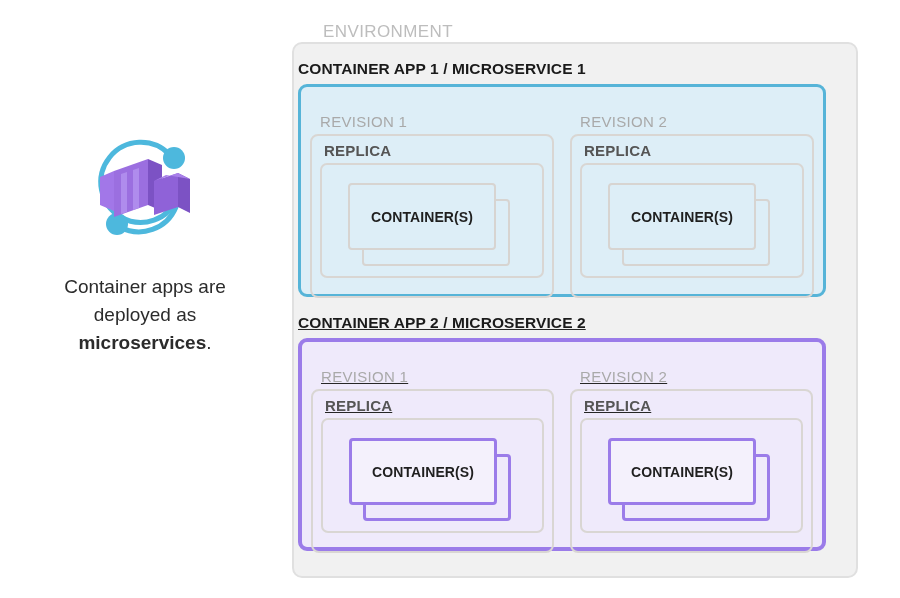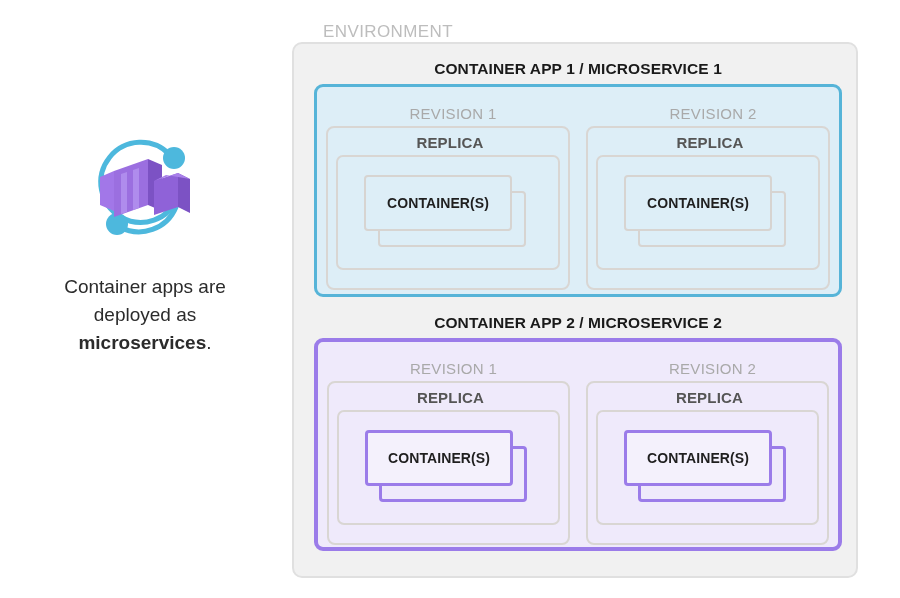--- a/index.html
+++ b/index.html
@@ -62,26 +62,25 @@
     height: 536px;
     box-sizing: border-box;
     background: #f1f1f1;
     border: 2px solid #e0e0e0;
     border-radius: 10px;
   }
 
   
   .app-group {
     position: absolute;
-    left: 20px;
+    left: 4px;
     width: 528px;
-    text-align: center;
   }
   .app-group.app1 { top: 16px; }
-  .app-group.app2 { top: 270px; }
+  .app-group.app2 { top: 270px; text-decoration: underline; }
 
   .app-title {
     font-size: 15.5px;
     font-weight: bold;
     color: #1a1a1a;
     letter-spacing: 0.1px;
     margin-bottom: 6px;
   }
 
   .app-box {
@@ -106,21 +105,21 @@
   
   .revision {
     flex: 1 1 0;
     position: relative;
     min-width: 0;
   }
   .revision-label {
     font-size: 15px;
     color: #a9a9a9;
     letter-spacing: 0.3px;
-    margin: 10px 0 4px 10px;
+    margin: 18px 0 4px 10px;
     font-weight: 400;
   }
 
   .replica-box {
     box-sizing: border-box;
     height: 164px;
     border: 2px solid #d9d6d3;
     border-radius: 8px;
     position: relative;
     padding: 5px 8px;
@@ -146,21 +145,21 @@
     position: absolute;
     left: 26px;
     top: 18px;
     width: 160px;
     height: 78px;
   }
   .card {
     position: absolute;
     box-sizing: border-box;
     width: 148px;
-    height: 56px;
+    height: 67px;
     border-radius: 4px;
   }
   .card-back {
     left: 14px;
     top: 16px;
   }
   .card-front {
     left: 0;
     top: 0;
     display: flex;

